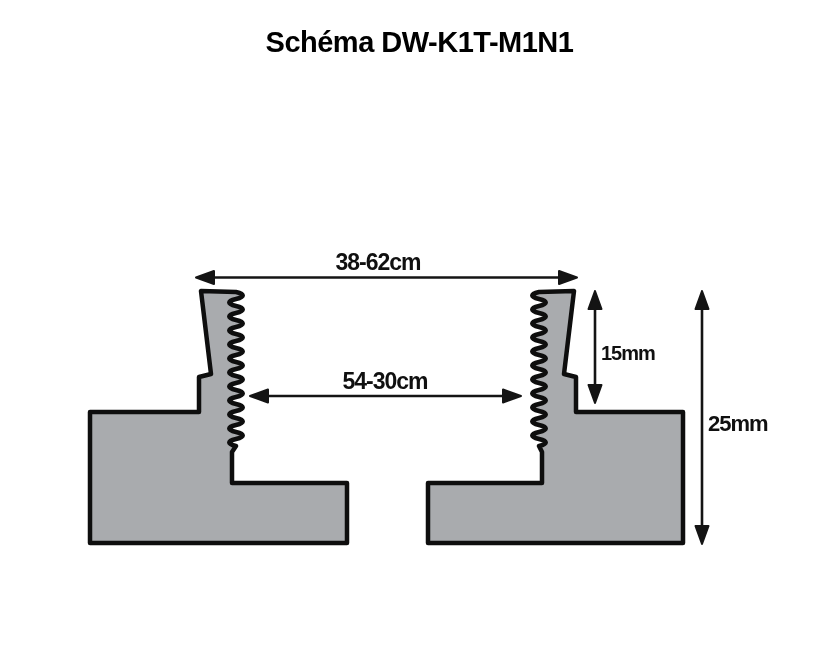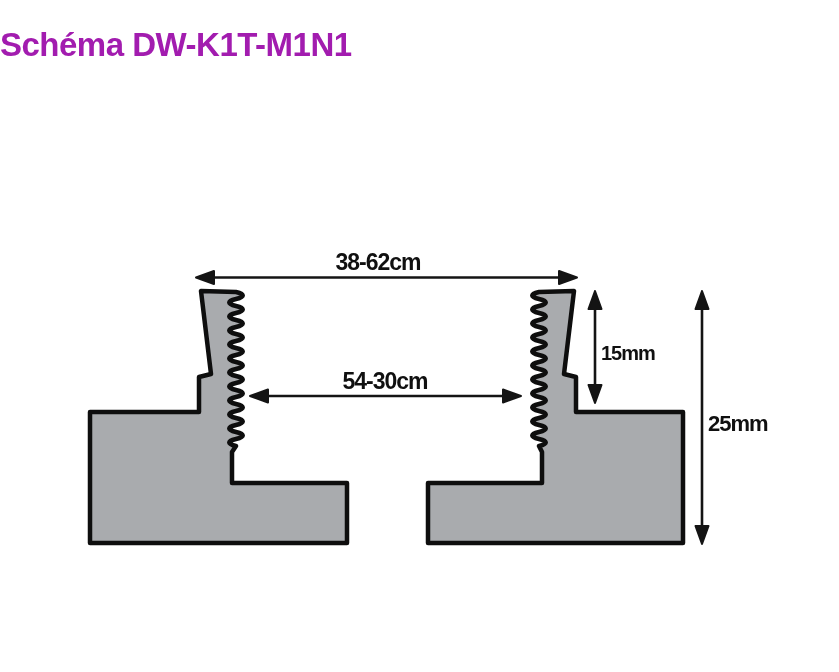--- a/index.html
+++ b/index.html
@@ -13,25 +13,25 @@
     width: 839px;
     height: 672px;
     background: #ffffff;
     overflow: hidden;
   }
   .title {
     position: absolute;
     top: 26px;
     left: 0;
     width: 100%;
-    text-align: left;
+    text-align: center;
     font-weight: bold;
-    font-size: 33px;
+    font-size: 29px;
     letter-spacing: -0.5px;
-    color: #a21caf;
+    color: #000000;
     font-family: "Liberation Sans", sans-serif;
   }
   svg.schematic {
     position: absolute;
     left: 0;
     top: 0;
     width: 839px;
     height: 672px;
   }
   .part {

